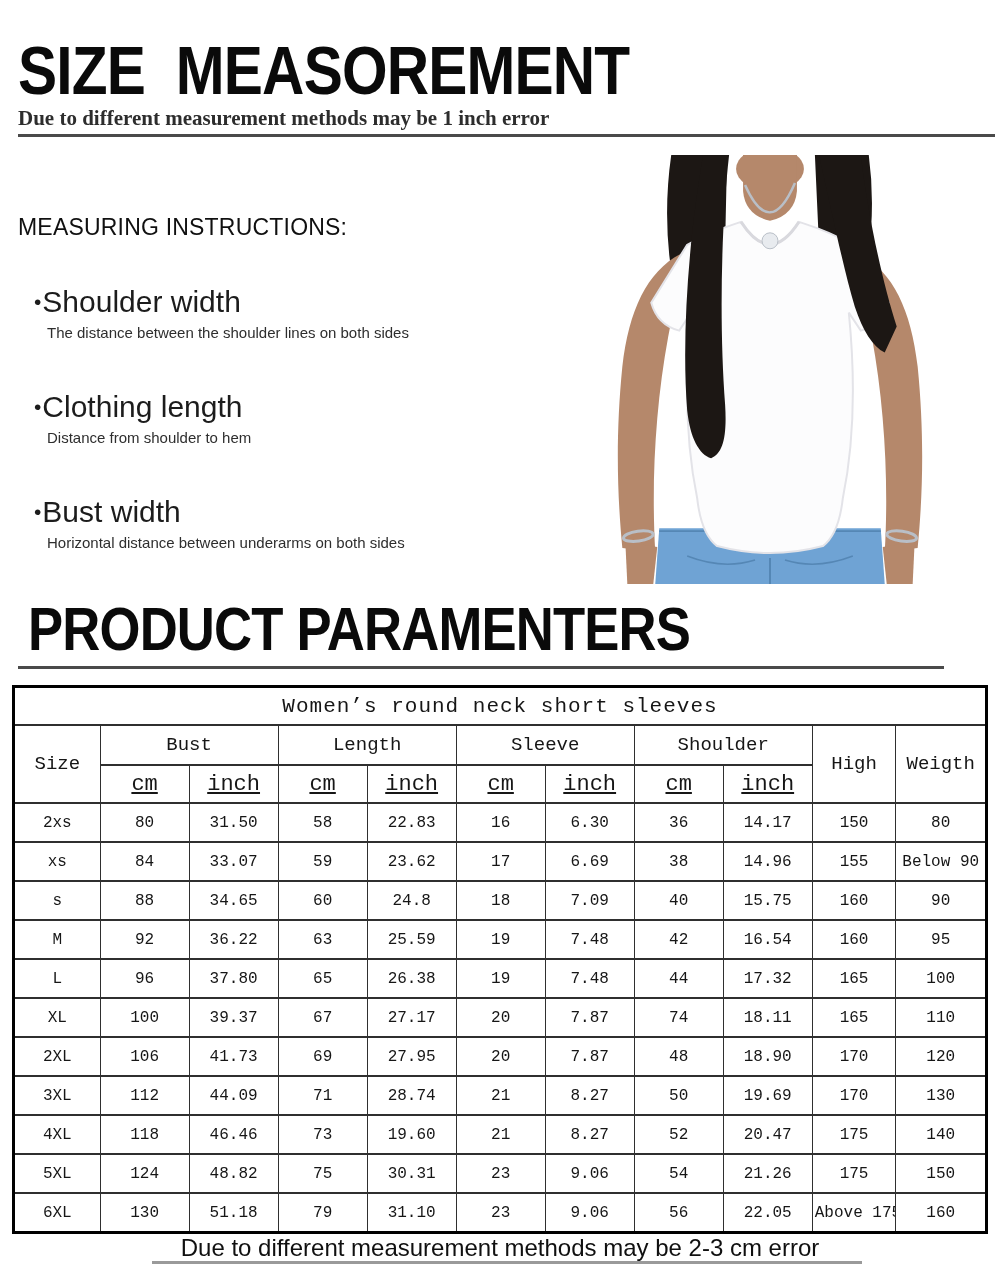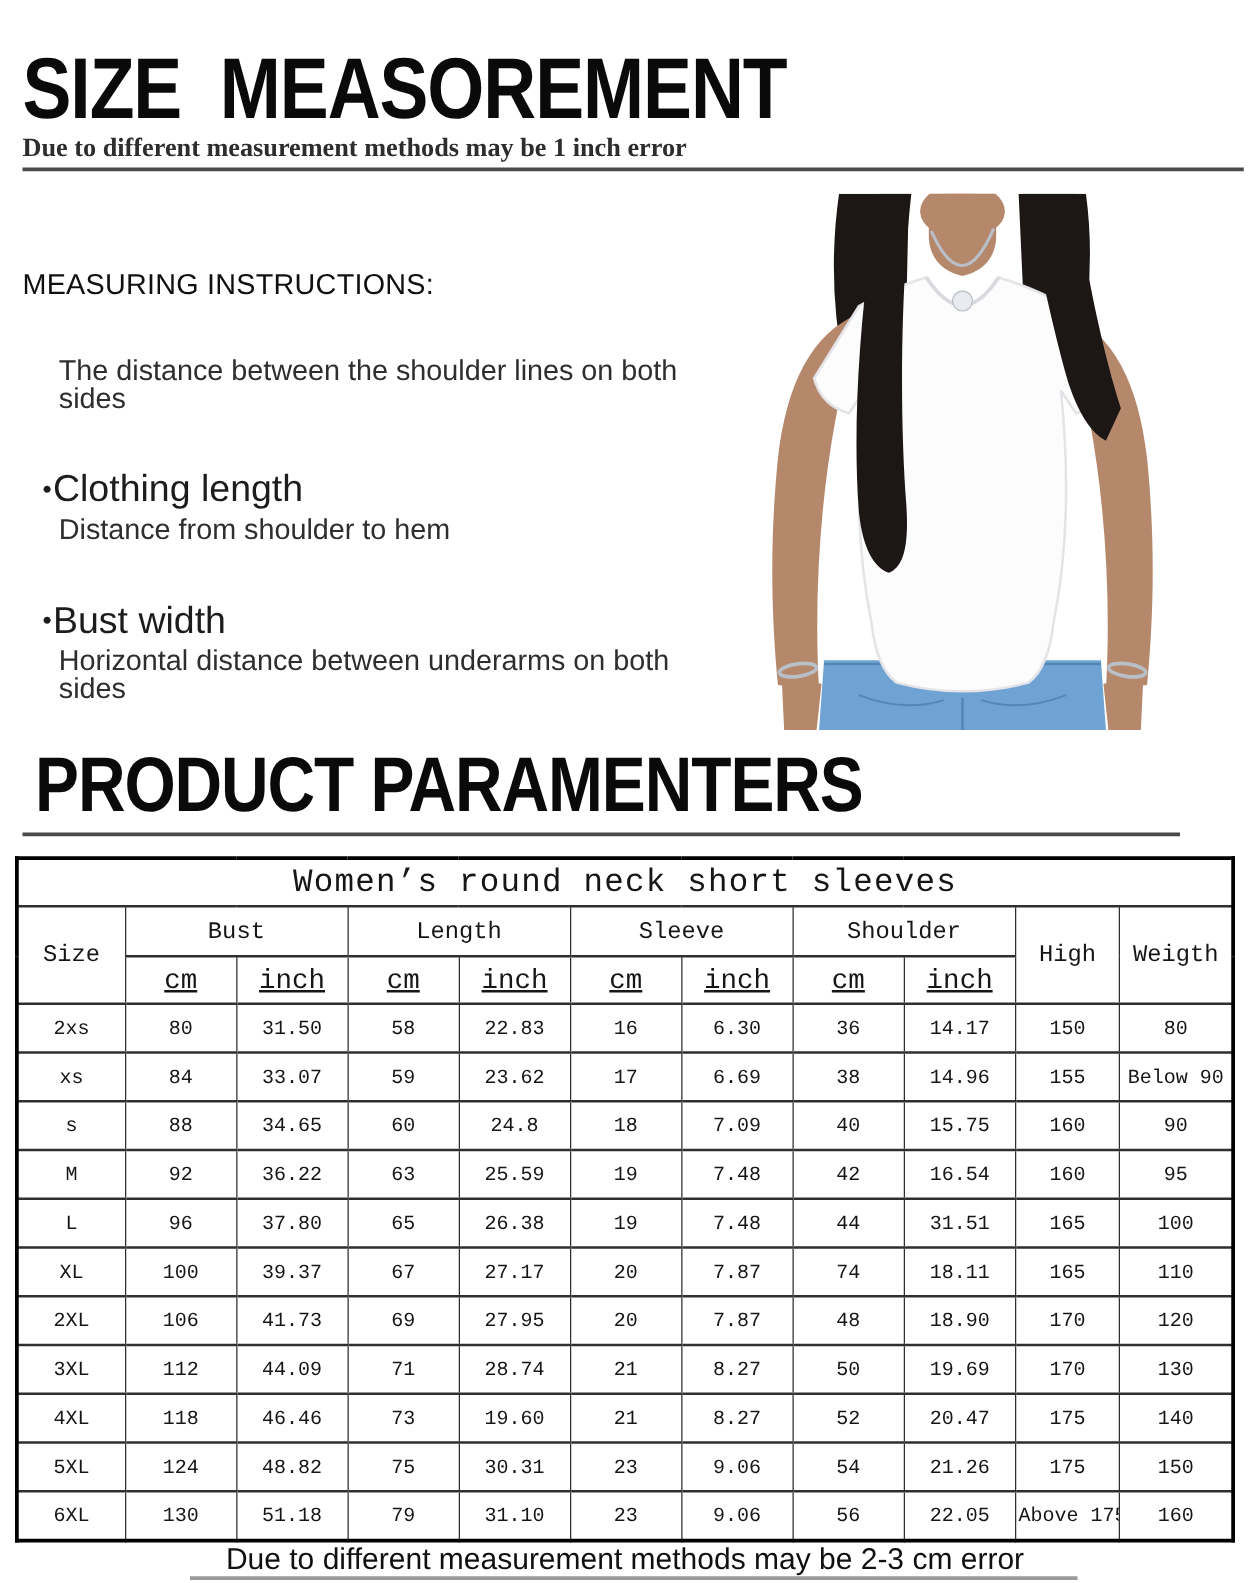--- a/index.html
+++ b/index.html
@@ -22,57 +22,58 @@
   .rule{position:absolute;height:3px;background:#4a4a4a;}
   .rule-top{left:18px;top:110px;width:977px;}
   .rule-product{left:18px;top:642px;width:926px;}
   .rule-footer{left:152px;top:1237px;width:710px;background:#9a9a9a;}
   
   .instructions{position:absolute;left:16px;top:190px;width:545px;}
   .instructions-heading{font-size:23px;font-weight:normal;color:#101010;letter-spacing:0.2px;margin:0 0 44px 2px;}
   .instr-item{margin:0 0 46px 18px;}
   .instr-term{font-size:30px;font-weight:400;color:#1c1c1c;line-height:34px;}
   .bullet{font-size:21px;vertical-align:3px;margin-right:1px;color:#1c1c1c;}
-  .instr-desc{font-size:23px;color:#2e2e2e;line-height:22px;margin:3px 0 0 13px;}
+  .instr-desc{font-size:15px;color:#2e2e2e;line-height:22px;margin:3px 0 0 13px;}
   
   .model-photo{position:absolute;left:575px;top:131px;width:390px;height:429px;}
   .model-photo svg{display:block;width:100%;height:100%;}
   
   .table-wrap{position:absolute;left:12px;top:661px;width:976px;height:521px;}
   table.size-table{
     width:100%;height:100%;border-collapse:collapse;table-layout:fixed;
     font-family:"Liberation Mono","DejaVu Sans Mono",monospace;color:#161616;
     border:3px solid #000;
   }
   table.size-table th,table.size-table td{
     border:1px solid #2f2f2f;border-top-width:2px;border-bottom-width:2px;
     text-align:center;vertical-align:middle;font-weight:normal;padding:0 2px;
     overflow:hidden;white-space:nowrap;
   }
-  tr.title-row th{font-size:26px;letter-spacing:1px;height:36px;}
+  tr.title-row th{font-size:21px;letter-spacing:1px;height:36px;}
   tr.group-row th{font-size:19px;height:38px;}
   tr.unit-row th{font-size:22px;height:36px;text-decoration:underline;}
   table.size-table td{font-size:16px;height:37px;}
   
   .footer-note{position:absolute;left:0;top:1210px;width:1000px;text-align:center;
     font-size:24px;color:#101010;}
 </style>
 </head>
 <body>
 
 <div class="page">
 
   <div class="big-heading size-title">SIZE  MEASOREMENT</div>
   <div class="subtitle">Due to different measurement methods may be 1 inch error</div>
   <div class="rule rule-top"></div>
 
   <div class="instructions">
     <div class="instructions-heading">MEASURING INSTRUCTIONS:</div>
 
     <div class="instr-item">
+      <div class="instr-term"><span class="bullet">•</span><span>Shoulder width</span></div>
       <div class="instr-desc">The distance between the shoulder lines on both sides</div>
     </div>
 
     <div class="instr-item">
       <div class="instr-term"><span class="bullet">•</span><span>Clothing length</span></div>
       <div class="instr-desc">Distance from shoulder to hem</div>
     </div>
 
     <div class="instr-item">
       <div class="instr-term"><span class="bullet">•</span><span>Bust width</span></div>
@@ -213,21 +214,21 @@
           </tr>
           <tr>
             <td>L</td>
             <td>96</td>
             <td>37.80</td>
             <td>65</td>
             <td>26.38</td>
             <td>19</td>
             <td>7.48</td>
             <td>44</td>
-            <td>31.51</td>
+            <td>17.32</td>
             <td>165</td>
             <td>100</td>
           </tr>
           <tr>
             <td>XL</td>
             <td>100</td>
             <td>39.37</td>
             <td>67</td>
             <td>27.17</td>
             <td>20</td>

